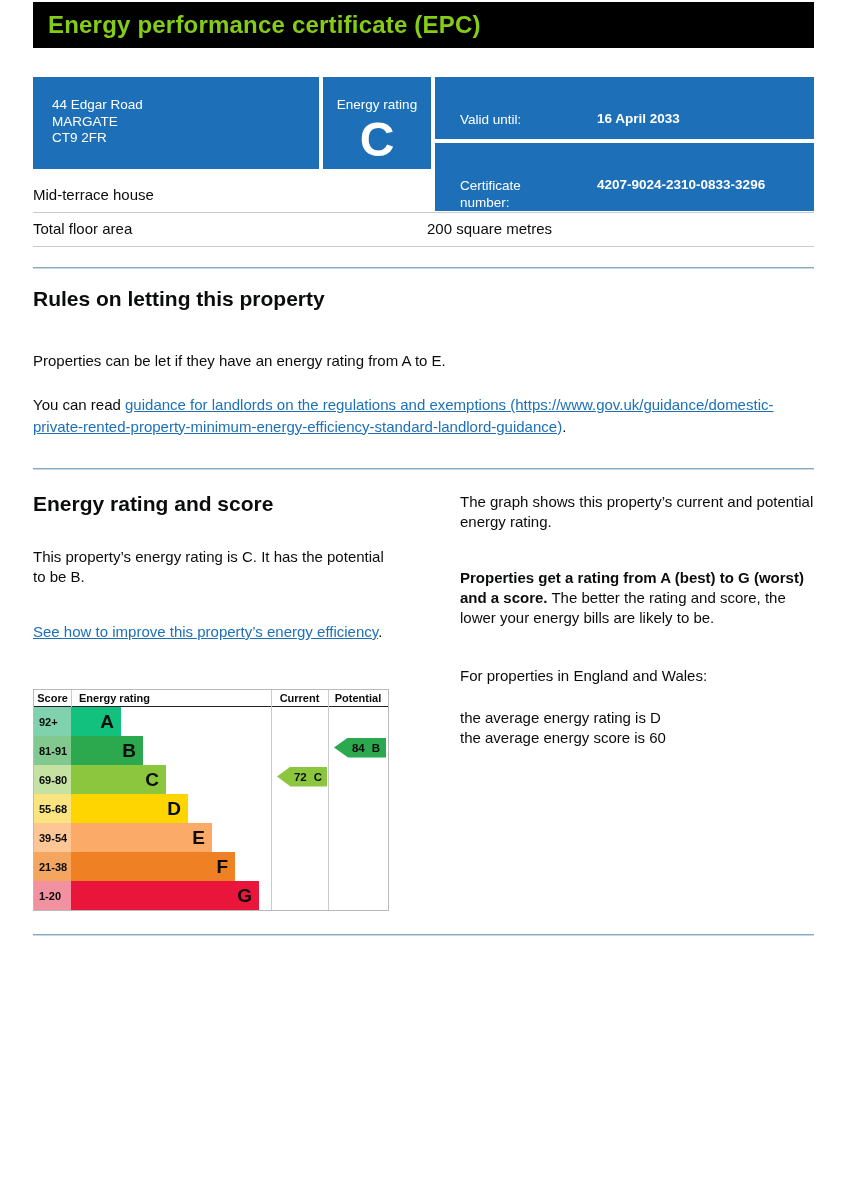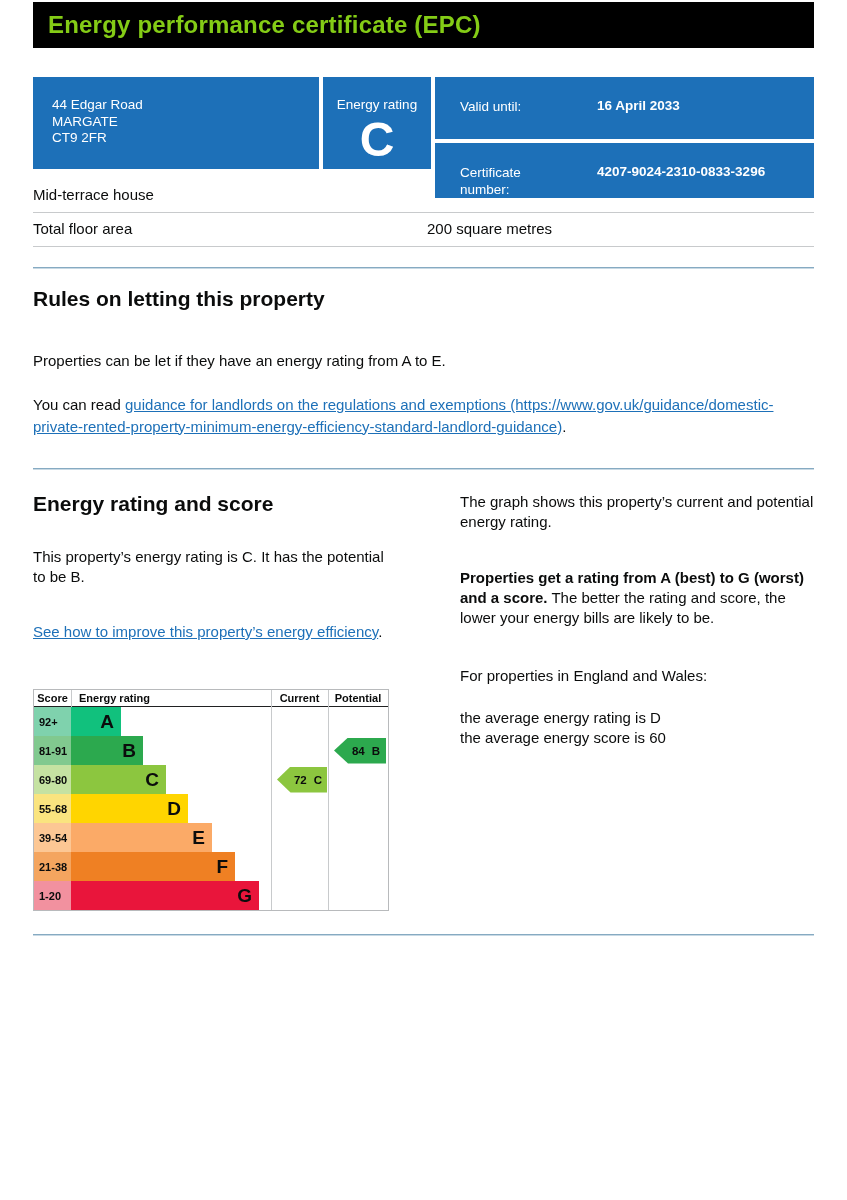--- a/index.html
+++ b/index.html
@@ -18,21 +18,21 @@
     font-size:24px; font-weight:bold; letter-spacing:.2px;
   }
 
   
   .summary { display:flex; gap:4px; margin-top:29px; height:92px; color:#fff; font-size:13.5px; }
   .summary .panel { background:#1d70b8; }
   .sum-address { flex:0 0 286px; padding:20px 0 0 19px; line-height:16.5px; }
   .sum-rating  { flex:0 0 108px; text-align:center; padding-top:20px; }
   .sum-rating .rating-letter { font-size:48px; font-weight:bold; line-height:52px; margin-top:2px; }
   .sum-right { flex:1; display:flex; flex-direction:column; gap:4px; background:#fff; }
-  .sum-row { background:#1d70b8; display:flex; padding:21px 0 0 25px; }
+  .sum-row { background:#1d70b8; display:flex; padding:34px 0 0 25px; }
   .sum-row.top { flex:0 0 62px; }
   .sum-row.bottom { flex:1; }
   .sum-label { width:80px; margin-right:57px; line-height:17px; }
   .sum-value { font-weight:bold; }
 
   
   .prop-table { margin-top:10px; font-size:15px; }
   .prop-row { display:flex; padding:7px 0 9px 0; border-bottom:1px solid #c8cacc; }
   .prop-row .label { flex:0 0 394px; }
 
@@ -66,21 +66,21 @@
   .ch-rating { flex:1; padding-left:8px; }
   .ch-current { width:57px; text-align:center; }
   .ch-potential { width:60px; text-align:center; }
   .vline { position:absolute; top:0; bottom:0; width:1px; background:#c8cacc; }
   .vline.v0 { left:37px; height:17px; }
   .vline.v1 { left:237px; }
   .vline.v2 { left:294px; }
   .band-row { display:flex; height:29px; }
   .band-score { width:37px; display:flex; align-items:center; padding-left:5px; font-size:11px; font-weight:bold; }
   .band-bar { display:flex; align-items:center; justify-content:flex-end; padding-right:7px; font-size:19px; font-weight:bold; }
-  .arrow { position:absolute; height:26px; display:flex; align-items:center; justify-content:center; gap:7px;
+  .arrow { position:absolute; height:20px; display:flex; align-items:center; justify-content:center; gap:7px;
            font-size:11.5px; font-weight:bold; padding-left:12px;
            clip-path:polygon(0 50%, 27% 0, 100% 0, 100% 100%, 27% 100%); }
 </style>
 </head>
 <body>
 
 <div class="page">
 
   <div class="title-bar">
     <span>Energy performance certificate (EPC)</span>

